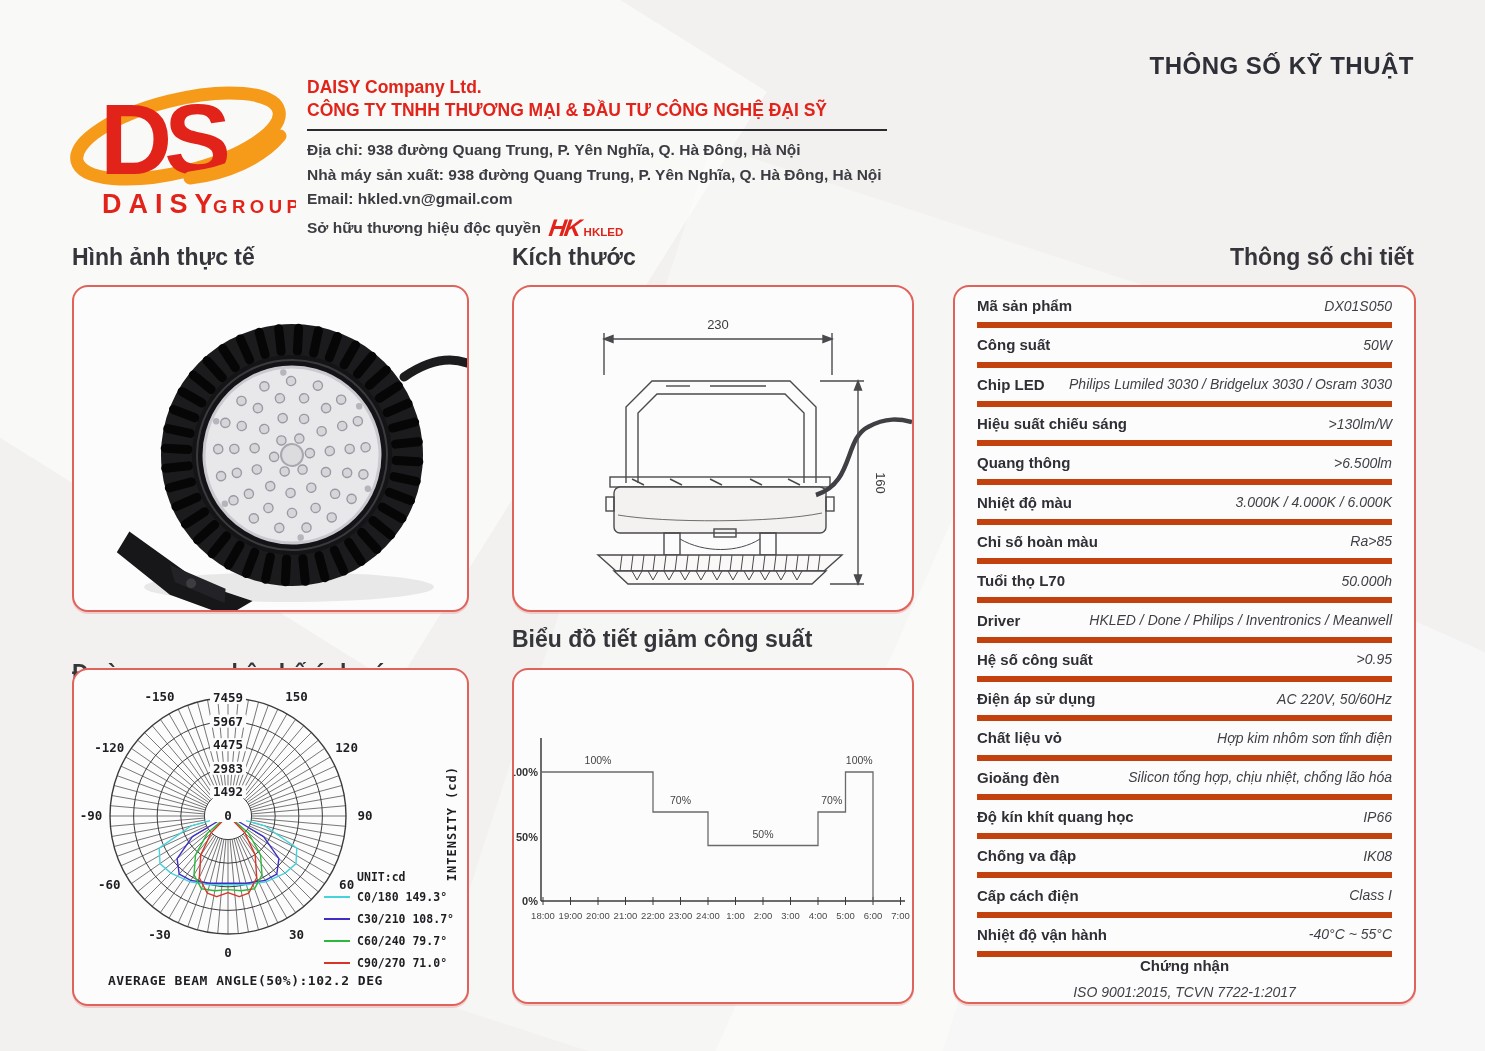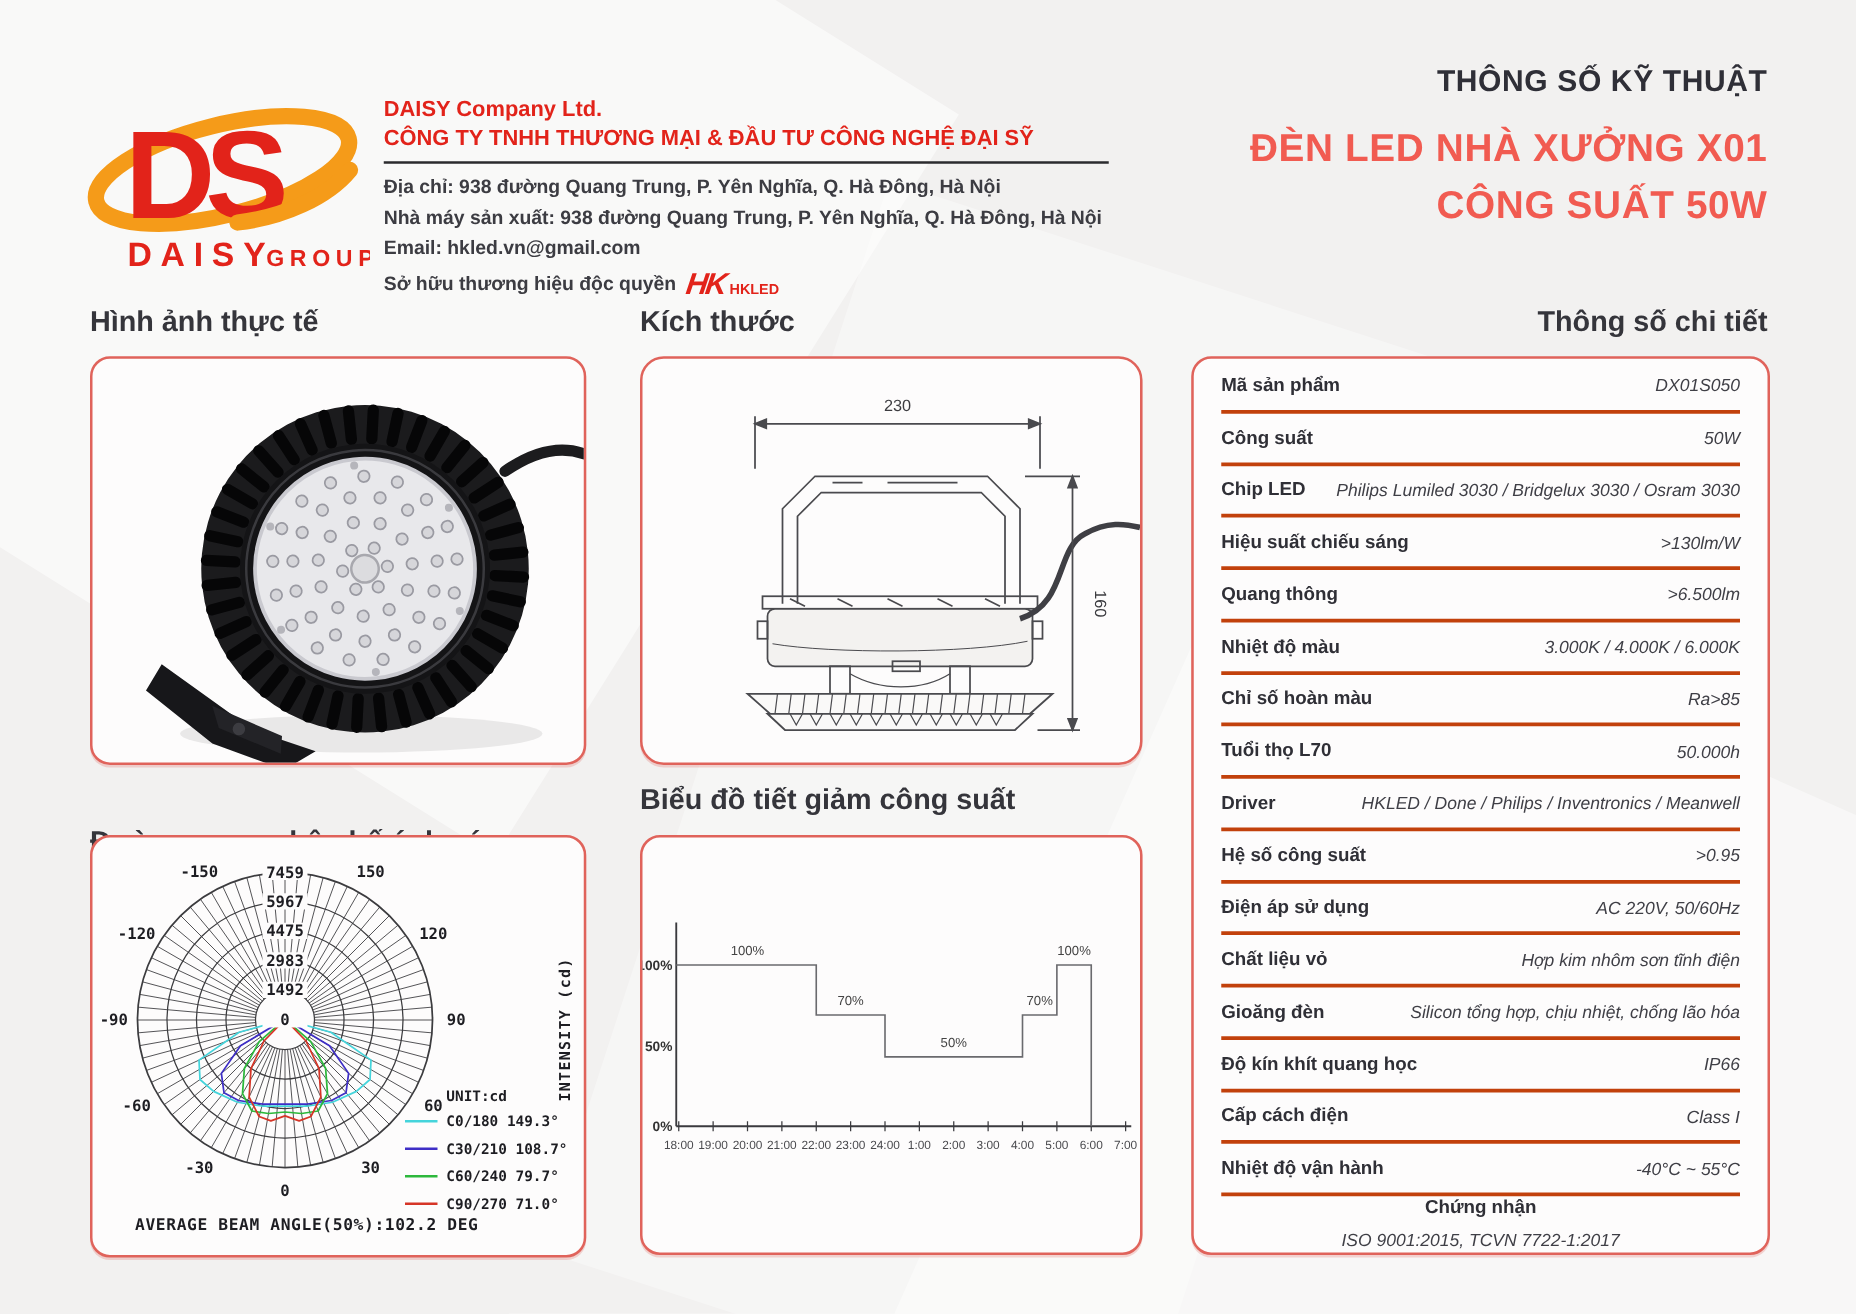--- a/index.html
+++ b/index.html
@@ -37,21 +37,21 @@
   .photo-card{left:72px;top:285px;width:393px;height:323px;}
   .dims-card{left:512px;top:285px;width:398px;height:323px;border-radius:19px;}
   .specs-card{left:953px;top:285px;width:459px;height:715px;}
   .polar-card{left:72px;top:668px;width:393px;height:334px;}
   .power-card{left:512px;top:668px;width:398px;height:332px;}
   .card svg{position:absolute;left:0;top:0;width:100%;height:100%;}
 
   
   .spec-rows{position:absolute;left:22px;right:22px;top:2px;bottom:2px;display:flex;flex-direction:column;}
   .spec-row{flex:1;display:flex;align-items:center;justify-content:space-between;gap:10px;
-            border-bottom:3px solid #c2410c;}
+            border-bottom:6px solid #c2410c;}
   .spec-row:last-child{border-bottom:none;flex-direction:column;}
   .spec-label{font-weight:bold;font-size:15px;color:#2f2f36;white-space:nowrap;}
   .spec-value{font-style:italic;font-size:14px;color:#3f3f46;text-align:right;white-space:nowrap;}
 
   
   .polar-legend{position:absolute;right:13px;top:200px;font-family:"DejaVu Sans Mono",monospace;
                 font-weight:bold;font-size:11.5px;color:#1d1d22;}
   .polar-legend .lg-row{display:flex;align-items:center;gap:7px;height:22px;}
   .lg-swatch{width:26px;height:2px;display:inline-block;}
   .lg-unit{margin-bottom:2px;margin-left:33px;}
@@ -95,24 +95,20 @@
     <div class="c-line">Email: hkled.vn@gmail.com</div>
     <div class="c-line brand-line">
       <span>Sở hữu thương hiệu độc quyền</span>
       <span class="hk-mark">HK</span>
       <span class="hk-name">HKLED</span>
     </div>
   </div>
 
   <div class="right-titles">
     <div class="doc-title">THÔNG SỐ KỸ THUẬT</div>
-    <div class="prod-title">
-      <div>ĐÈN LED NHÀ XƯỞNG X01</div>
-      <div>CÔNG SUẤT 50W</div>
-    </div>
   </div>
 
   <div class="sec-h h-photo">Hình ảnh thực tế</div>
   <div class="sec-h h-dims">Kích thước</div>
   <div class="sec-h h-specs">Thông số chi tiết</div>
   <div class="sec-h h-polar">Đường cong phân bố ánh sáng</div>
   <div class="sec-h h-power">Biểu đồ tiết giảm công suất</div>
 
   <div class="card photo-card">
     <svg viewBox="0 0 393 323">
@@ -366,20 +362,24 @@
           <span class="spec-label">Chất liệu vỏ</span>
           <span class="spec-value">Hợp kim nhôm sơn tĩnh điện</span>
         </div>
         <div class="spec-row">
           <span class="spec-label">Gioăng đèn</span>
           <span class="spec-value">Silicon tổng hợp, chịu nhiệt, chống lão hóa</span>
         </div>
         <div class="spec-row">
           <span class="spec-label">Độ kín khít quang học</span>
           <span class="spec-value">IP66</span>
+        </div>
+        <div class="spec-row">
+          <span class="spec-label">Chống va đập</span>
+          <span class="spec-value">IK08</span>
         </div>
         <div class="spec-row">
           <span class="spec-label">Cấp cách điện</span>
           <span class="spec-value">Class I</span>
         </div>
         <div class="spec-row">
           <span class="spec-label">Nhiệt độ vận hành</span>
           <span class="spec-value">-40°C ~ 55°C</span>
         </div>
         <div class="spec-row">

